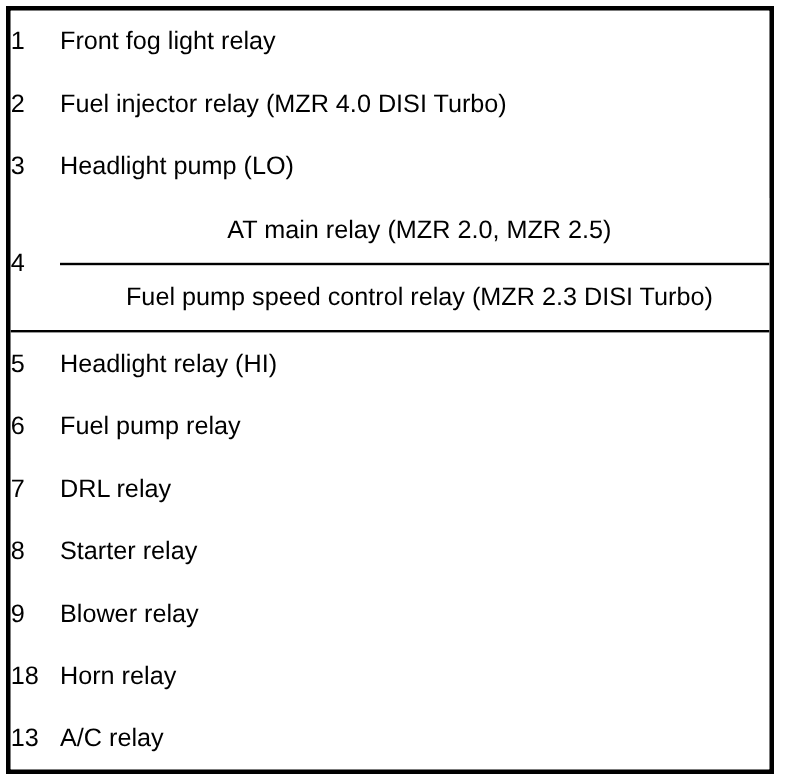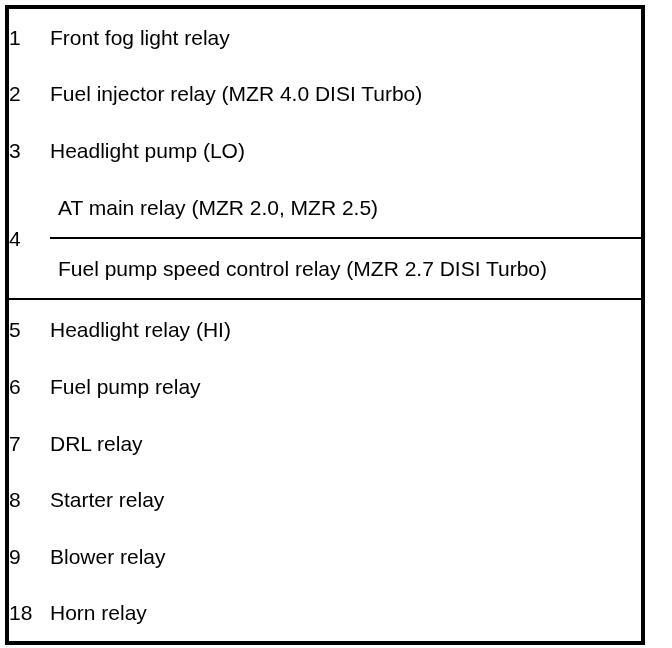--- a/index.html
+++ b/index.html
@@ -79,21 +79,21 @@
   table.sub-table {
     width: 100%;
     height: 100%;
     border-collapse: collapse;
     table-layout: fixed;
   }
   table.sub-table td {
     border: 0;
     padding: 0;
     vertical-align: middle;
-    text-align: left;
+    text-align: center;
     padding-left: 8px;
     font-size: 21px;
     line-height: 1;
     white-space: nowrap;
     background: #ffffff;
   }
   table.sub-table tr.sub-top td {
     border-bottom: 2px solid #000000;
   }
   td.desc-cell.merged-host {
@@ -122,21 +122,21 @@
       </tr>
       <tr>
         <td class="num-cell merged">4</td>
         <td class="desc-cell merged-host">
           <table class="sub-table">
             <tbody>
               <tr class="sub-top">
                 <td>AT main relay (MZR 2.0, MZR 2.5)</td>
               </tr>
               <tr>
-                <td>Fuel pump speed control relay (MZR 2.7 DISI Turbo)</td>
+                <td>Fuel pump speed control relay (MZR 2.3 DISI Turbo)</td>
               </tr>
             </tbody>
           </table>
         </td>
       </tr>
       <tr>
         <td class="num-cell">5</td>
         <td class="desc-cell">Headlight relay (HI)</td>
       </tr>
       <tr>
@@ -152,15 +152,19 @@
         <td class="desc-cell">Starter relay</td>
       </tr>
       <tr>
         <td class="num-cell">9</td>
         <td class="desc-cell">Blower relay</td>
       </tr>
       <tr>
         <td class="num-cell">18</td>
         <td class="desc-cell">Horn relay</td>
       </tr>
+      <tr>
+        <td class="num-cell">13</td>
+        <td class="desc-cell">A/C relay</td>
+      </tr>
     </tbody>
   </table>
 </div>
 
 </body></html>

